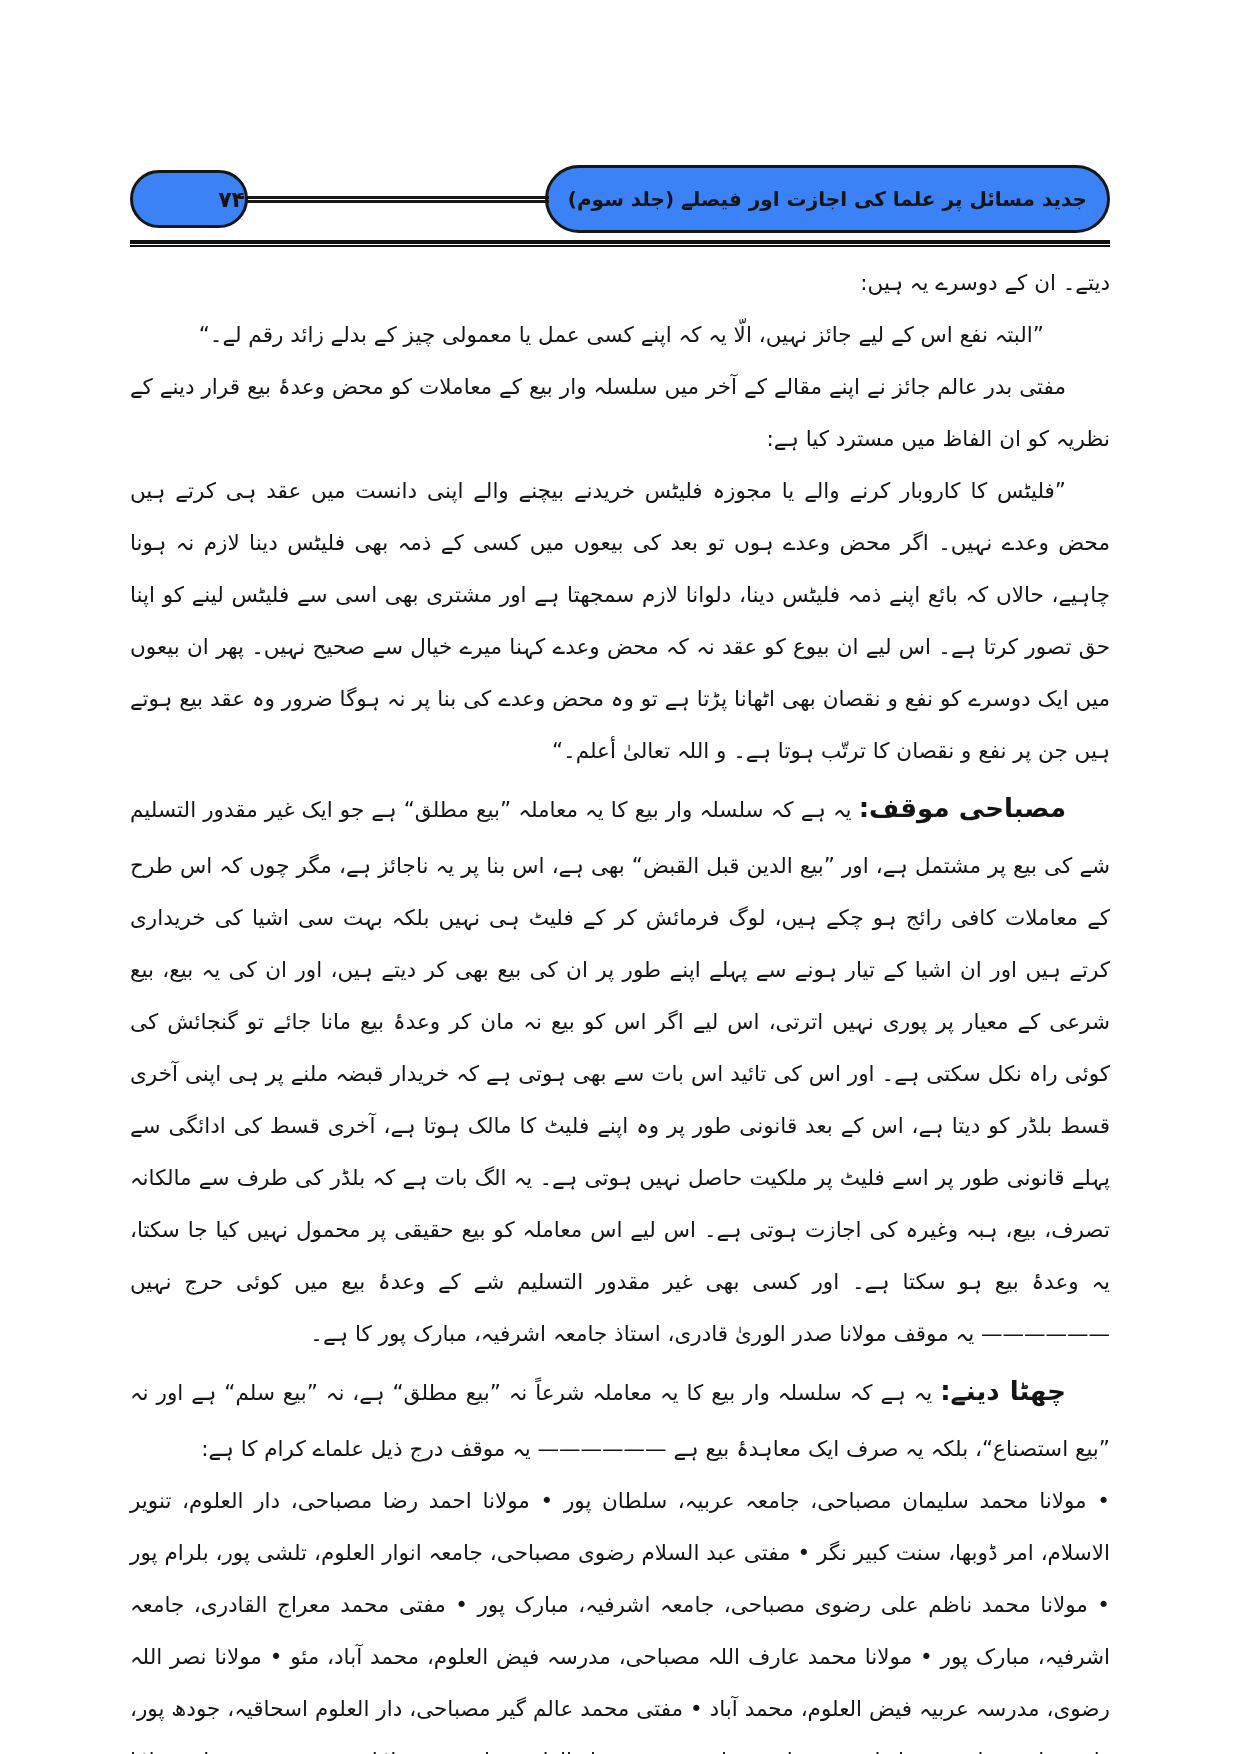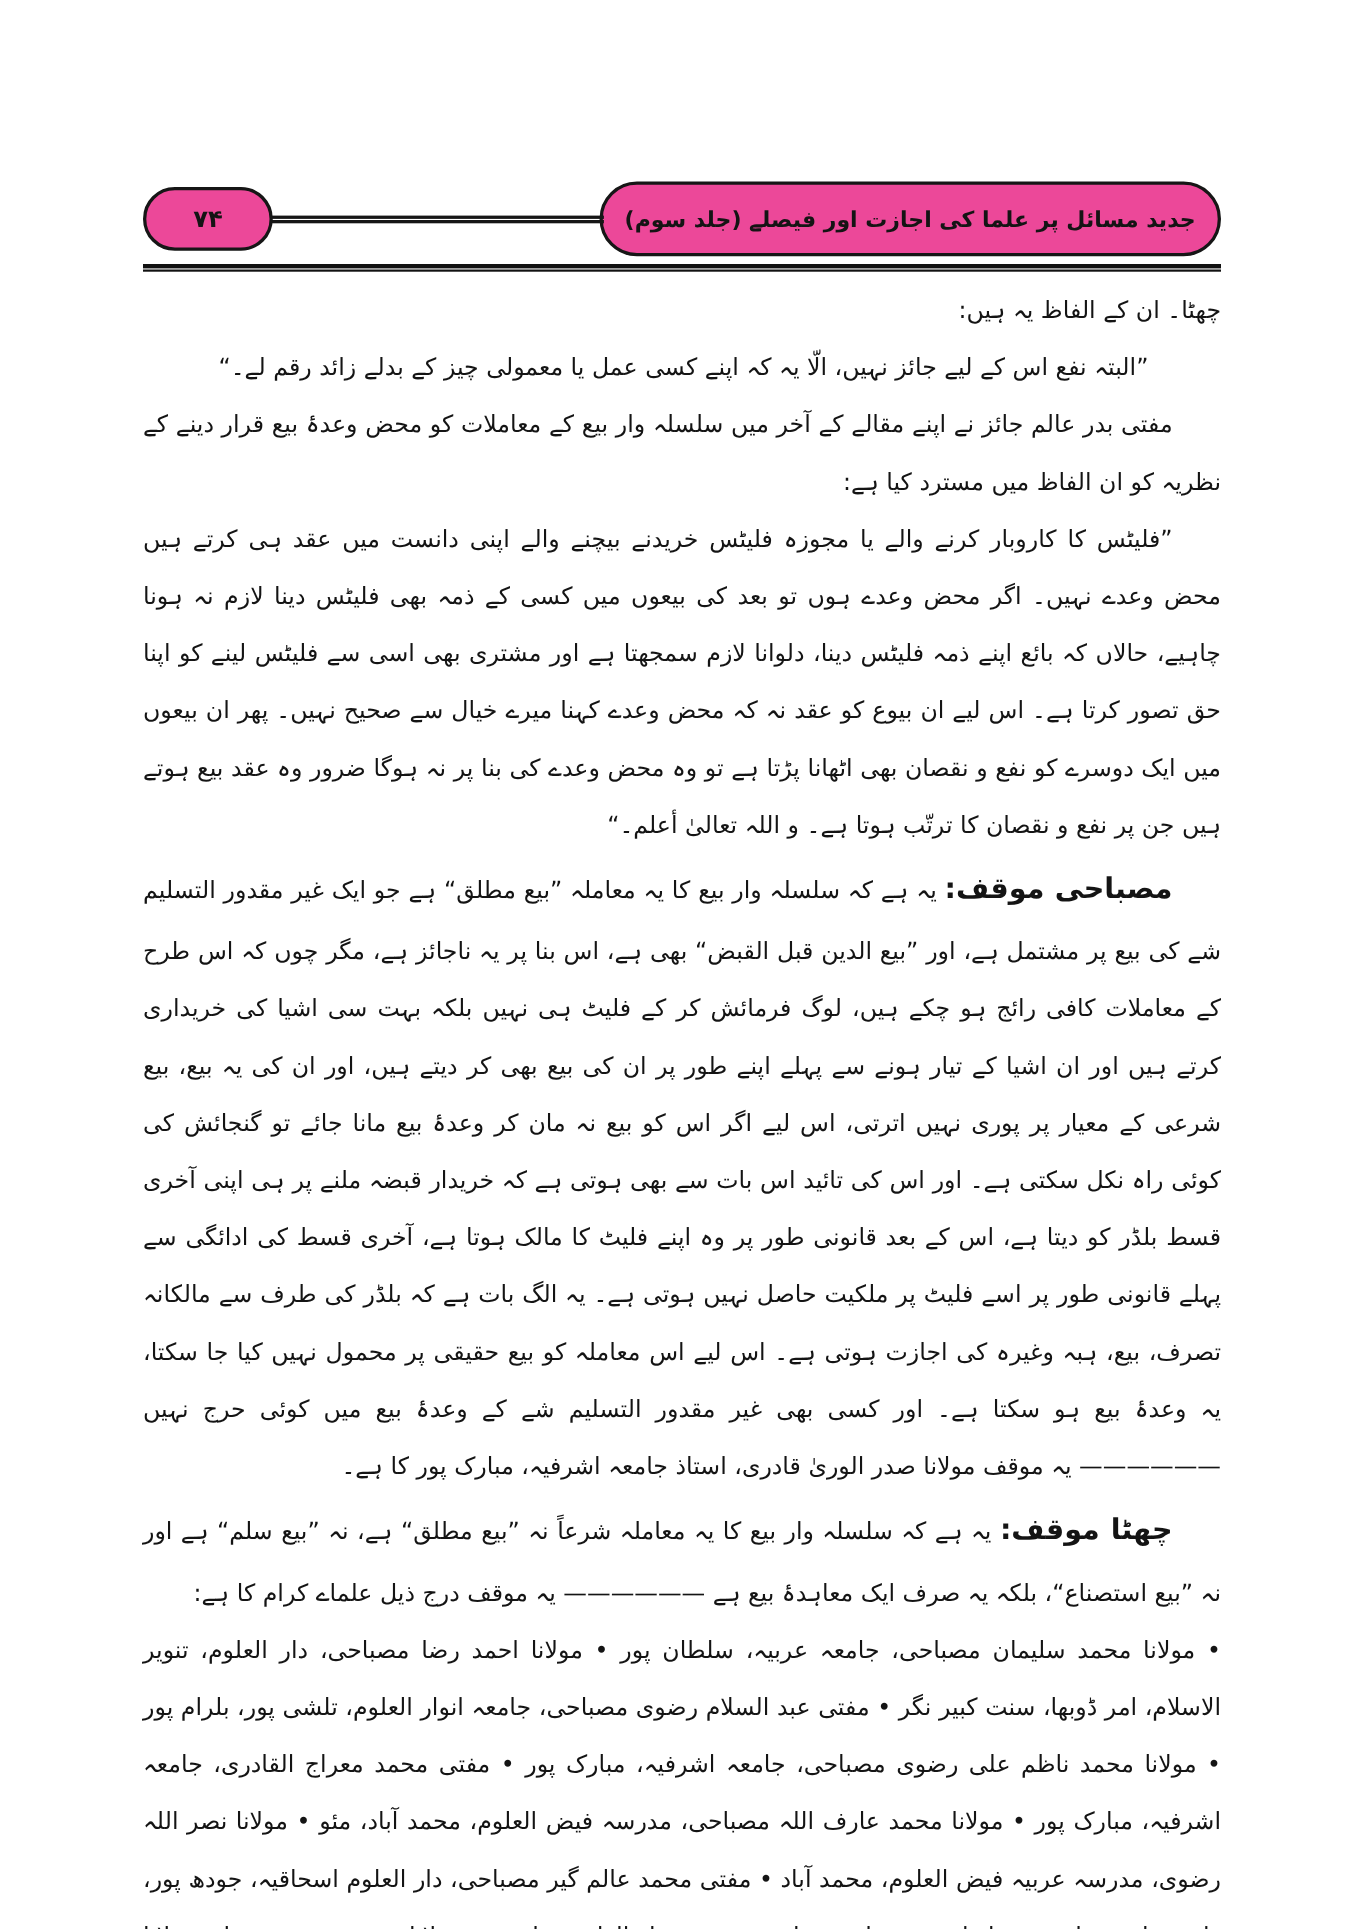--- a/index.html
+++ b/index.html
@@ -22,22 +22,22 @@
   }
   
   .header {
     display:flex;
     direction:rtl;
     align-items:center;
   }
   .capsule {
     border:3px solid #161616;
     border-radius:36px;
-    background:#ec4899;
-    display:flex; align-items:center; justify-content:center;
+    background:#3b82f6;
+    display:flex; align-items:center; justify-content:flex-start;
     box-sizing:border-box;
     white-space:nowrap;
   }
   .title-capsule {
     min-width:325px; height:68px;
     font-size:20px; font-weight:bold;
     padding:0 20px;
   }
   .page-capsule {
     width:118px; height:58px;
@@ -92,35 +92,35 @@
       <div class="connector"></div>
       <div class="capsule page-capsule">
         <span>۷۴</span>
       </div>
     </div>
 
     <div class="divider"></div>
 
     <div class="bodytext">
 
-      <p class="p-tail">چھٹا۔ ان کے الفاظ یہ ہیں:</p>
+      <p class="p-tail">دیتے۔ ان کے دوسرے یہ ہیں:</p>
 
       <p class="p-quote">”البتہ نفع اس کے لیے جائز نہیں، الّا یہ کہ اپنے کسی عمل یا معمولی چیز کے بدلے زائد رقم لے۔“</p>
 
       <p class="p-indent">مفتی بدر عالم جائز نے اپنے مقالے کے آخر میں سلسلہ وار بیع کے معاملات کو محض وعدۂ بیع قرار دینے کے نظریہ کو ان الفاظ میں مسترد کیا ہے:</p>
 
       <p class="p-indent">”فلیٹس کا کاروبار کرنے والے یا مجوزہ فلیٹس خریدنے بیچنے والے اپنی دانست میں عقد ہی کرتے ہیں محض وعدے نہیں۔ اگر محض وعدے ہوں تو بعد کی بیعوں میں کسی کے ذمہ بھی فلیٹس دینا لازم نہ ہونا چاہیے، حالاں کہ بائع اپنے ذمہ فلیٹس دینا، دلوانا لازم سمجھتا ہے اور مشتری بھی اسی سے فلیٹس لینے کو اپنا حق تصور کرتا ہے۔ اس لیے ان بیوع کو عقد نہ کہ محض وعدے کہنا میرے خیال سے صحیح نہیں۔ پھر ان بیعوں میں ایک دوسرے کو نفع و نقصان بھی اٹھانا پڑتا ہے تو وہ محض وعدے کی بنا پر نہ ہوگا ضرور وہ عقد بیع ہوتے ہیں جن پر نفع و نقصان کا ترتّب ہوتا ہے۔ و اللہ تعالیٰ أعلم۔“</p>
 
       <p class="p-heading">
         <span class="lead">مصباحی موقف:</span>
         <span>یہ ہے کہ سلسلہ وار بیع کا یہ معاملہ ”بیع مطلق“ ہے جو ایک غیر مقدور التسلیم شے کی بیع پر مشتمل ہے، اور ”بیع الدین قبل القبض“ بھی ہے، اس بنا پر یہ ناجائز ہے، مگر چوں کہ اس طرح کے معاملات کافی رائج ہو چکے ہیں، لوگ فرمائش کر کے فلیٹ ہی نہیں بلکہ بہت سی اشیا کی خریداری کرتے ہیں اور ان اشیا کے تیار ہونے سے پہلے اپنے طور پر ان کی بیع بھی کر دیتے ہیں، اور ان کی یہ بیع، بیع شرعی کے معیار پر پوری نہیں اترتی، اس لیے اگر اس کو بیع نہ مان کر وعدۂ بیع مانا جائے تو گنجائش کی کوئی راہ نکل سکتی ہے۔ اور اس کی تائید اس بات سے بھی ہوتی ہے کہ خریدار قبضہ ملنے پر ہی اپنی آخری قسط بلڈر کو دیتا ہے، اس کے بعد قانونی طور پر وہ اپنے فلیٹ کا مالک ہوتا ہے، آخری قسط کی ادائگی سے پہلے قانونی طور پر اسے فلیٹ پر ملکیت حاصل نہیں ہوتی ہے۔ یہ الگ بات ہے کہ بلڈر کی طرف سے مالکانہ تصرف، بیع، ہبہ وغیرہ کی اجازت ہوتی ہے۔ اس لیے اس معاملہ کو بیع حقیقی پر محمول نہیں کیا جا سکتا، یہ وعدۂ بیع ہو سکتا ہے۔ اور کسی بھی غیر مقدور التسلیم شے کے وعدۂ بیع میں کوئی حرج نہیں —————— یہ موقف مولانا صدر الوریٰ قادری، استاذ جامعہ اشرفیہ، مبارک پور کا ہے۔</span>
       </p>
 
       <p class="p-heading">
-        <span class="lead">چھٹا موقف:</span>
+        <span class="lead">چھٹا دینے:</span>
         <span>یہ ہے کہ سلسلہ وار بیع کا یہ معاملہ شرعاً نہ ”بیع مطلق“ ہے، نہ ”بیع سلم“ ہے اور نہ ”بیع استصناع“، بلکہ یہ صرف ایک معاہدۂ بیع ہے —————— یہ موقف درج ذیل علماے کرام کا ہے:</span>
       </p>
 
       <p class="p-list">• مولانا محمد سلیمان مصباحی، جامعہ عربیہ، سلطان پور • مولانا احمد رضا مصباحی، دار العلوم، تنویر الاسلام، امر ڈوبھا، سنت کبیر نگر • مفتی عبد السلام رضوی مصباحی، جامعہ انوار العلوم، تلشی پور، بلرام پور • مولانا محمد ناظم علی رضوی مصباحی، جامعہ اشرفیہ، مبارک پور • مفتی محمد معراج القادری، جامعہ اشرفیہ، مبارک پور • مولانا محمد عارف اللہ مصباحی، مدرسہ فیض العلوم، محمد آباد، مئو • مولانا نصر اللہ رضوی، مدرسہ عربیہ فیض العلوم، محمد آباد • مفتی محمد عالم گیر مصباحی، دار العلوم اسحاقیہ، جودھ پور، راجستھان • قاضی فضل احمد مصباحی، جامعہ عربیہ ضیاء العلوم، بنارس • مولانا محمد محسن رضا و مولانا محمد شبیر عالم مصباحی، دار العلوم انوار مصطفیٰ، گجرات۔</p>
 
     </div>
   </div>
 </div>
 
 </body></html>

